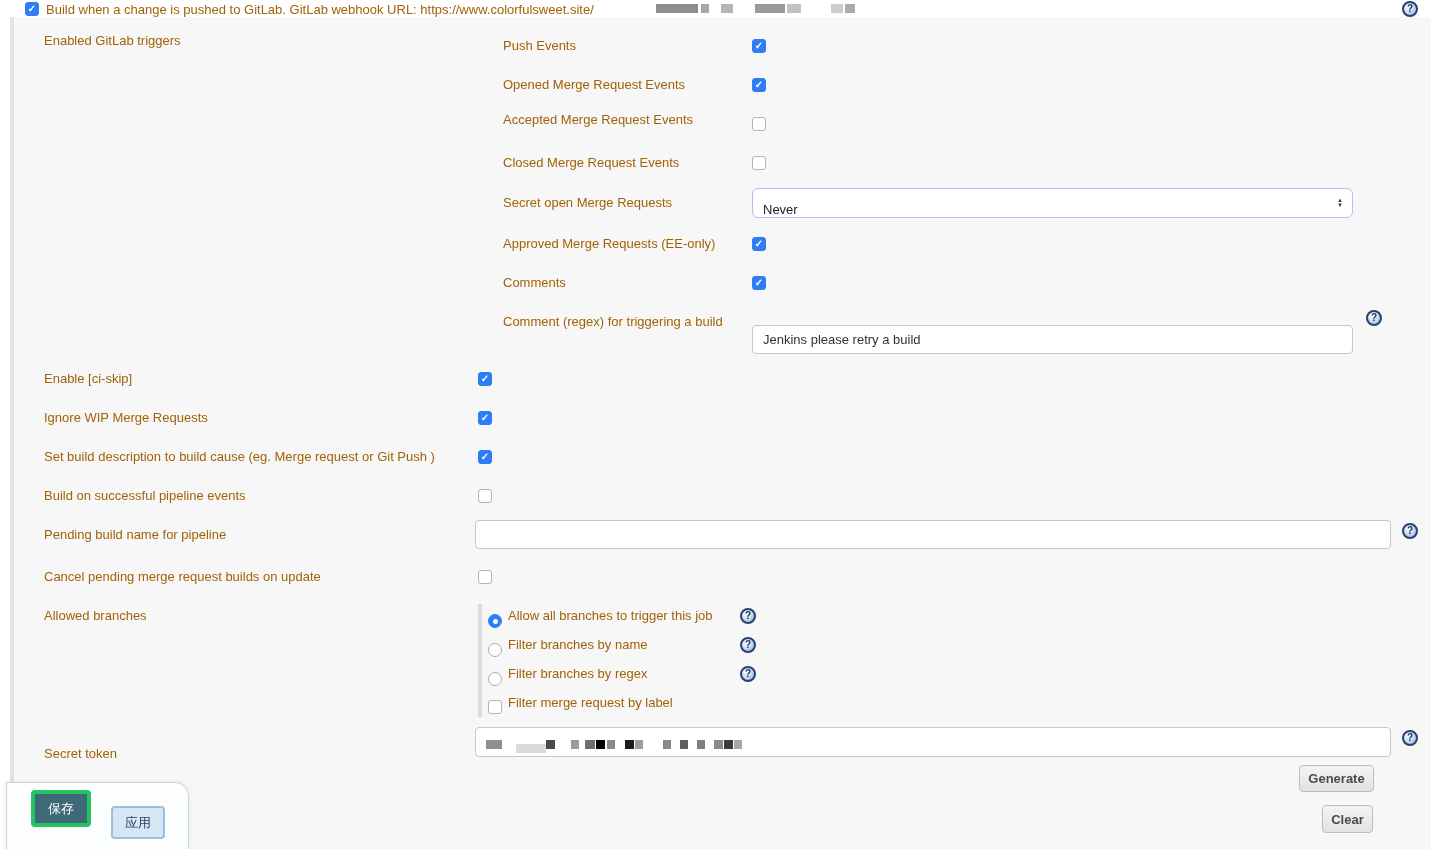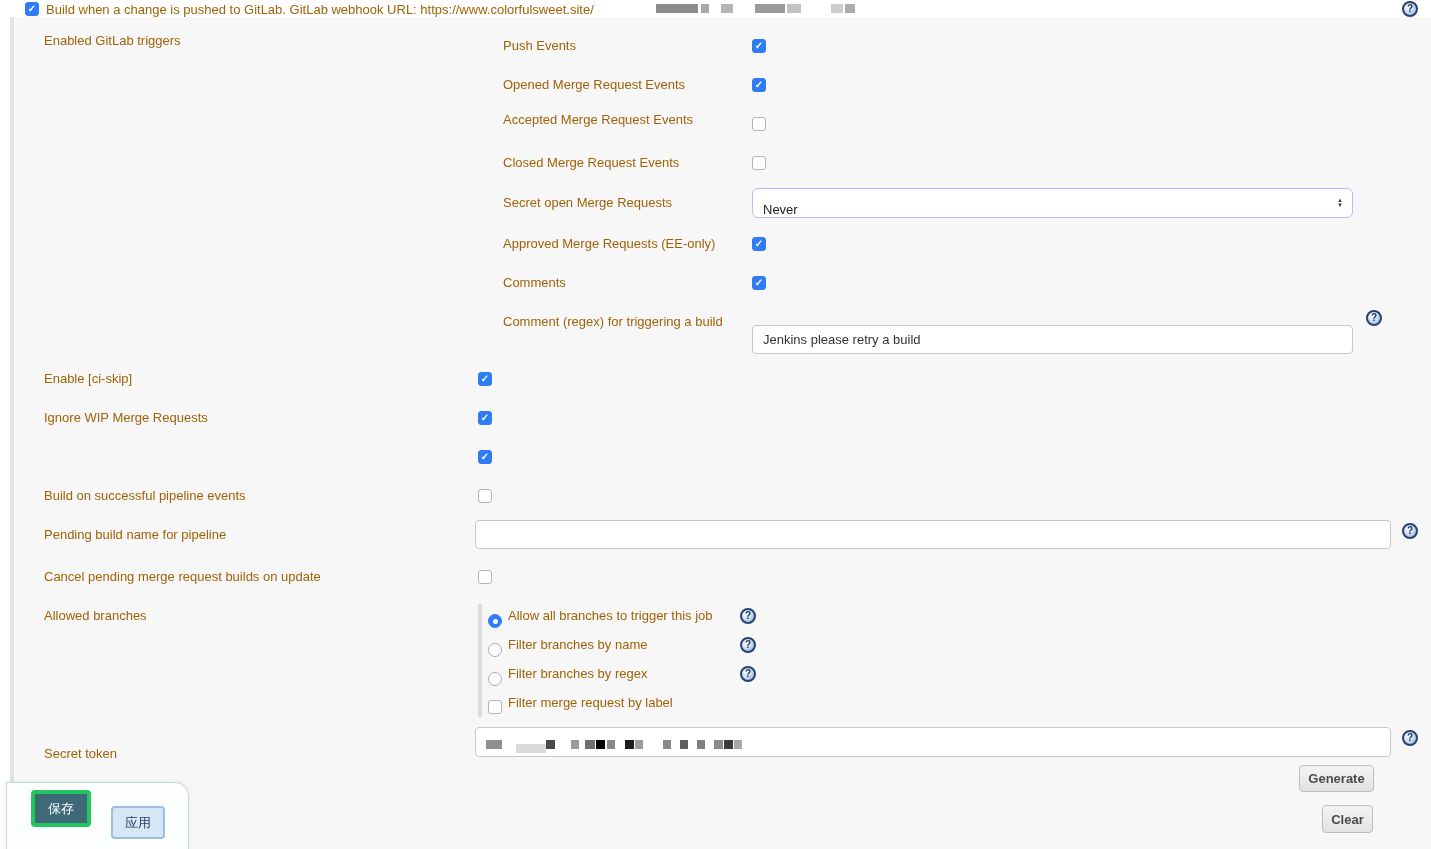--- a/index.html
+++ b/index.html
@@ -120,20 +120,21 @@
   <div class="lbl" style="left:44px; top:371px;">Enable [ci-skip]</div>
   <span class="cb on" style="left:478px; top:372px;">
       <span class="mark">✓</span>
     </span>
 
   <div class="lbl" style="left:44px; top:410px;">Ignore WIP Merge Requests</div>
   <span class="cb on" style="left:478px; top:411px;">
       <span class="mark">✓</span>
     </span>
 
+  <div class="lbl" style="left:44px; top:449px;">Set build description to build cause (eg. Merge request or Git Push )</div>
   <span class="cb on" style="left:478px; top:450px;">
       <span class="mark">✓</span>
     </span>
 
   <div class="lbl" style="left:44px; top:488px;">Build on successful pipeline events</div>
   <span class="cb" style="left:478px; top:489px;"></span>
 
   <div class="lbl" style="left:44px; top:527px;">Pending build name for pipeline</div>
   <input class="input" style="left: 475px; top: 520px; width: 916px; height: 29px;" value="">
   <div class="help" style="left:1402px; top:523px;">?</div>

